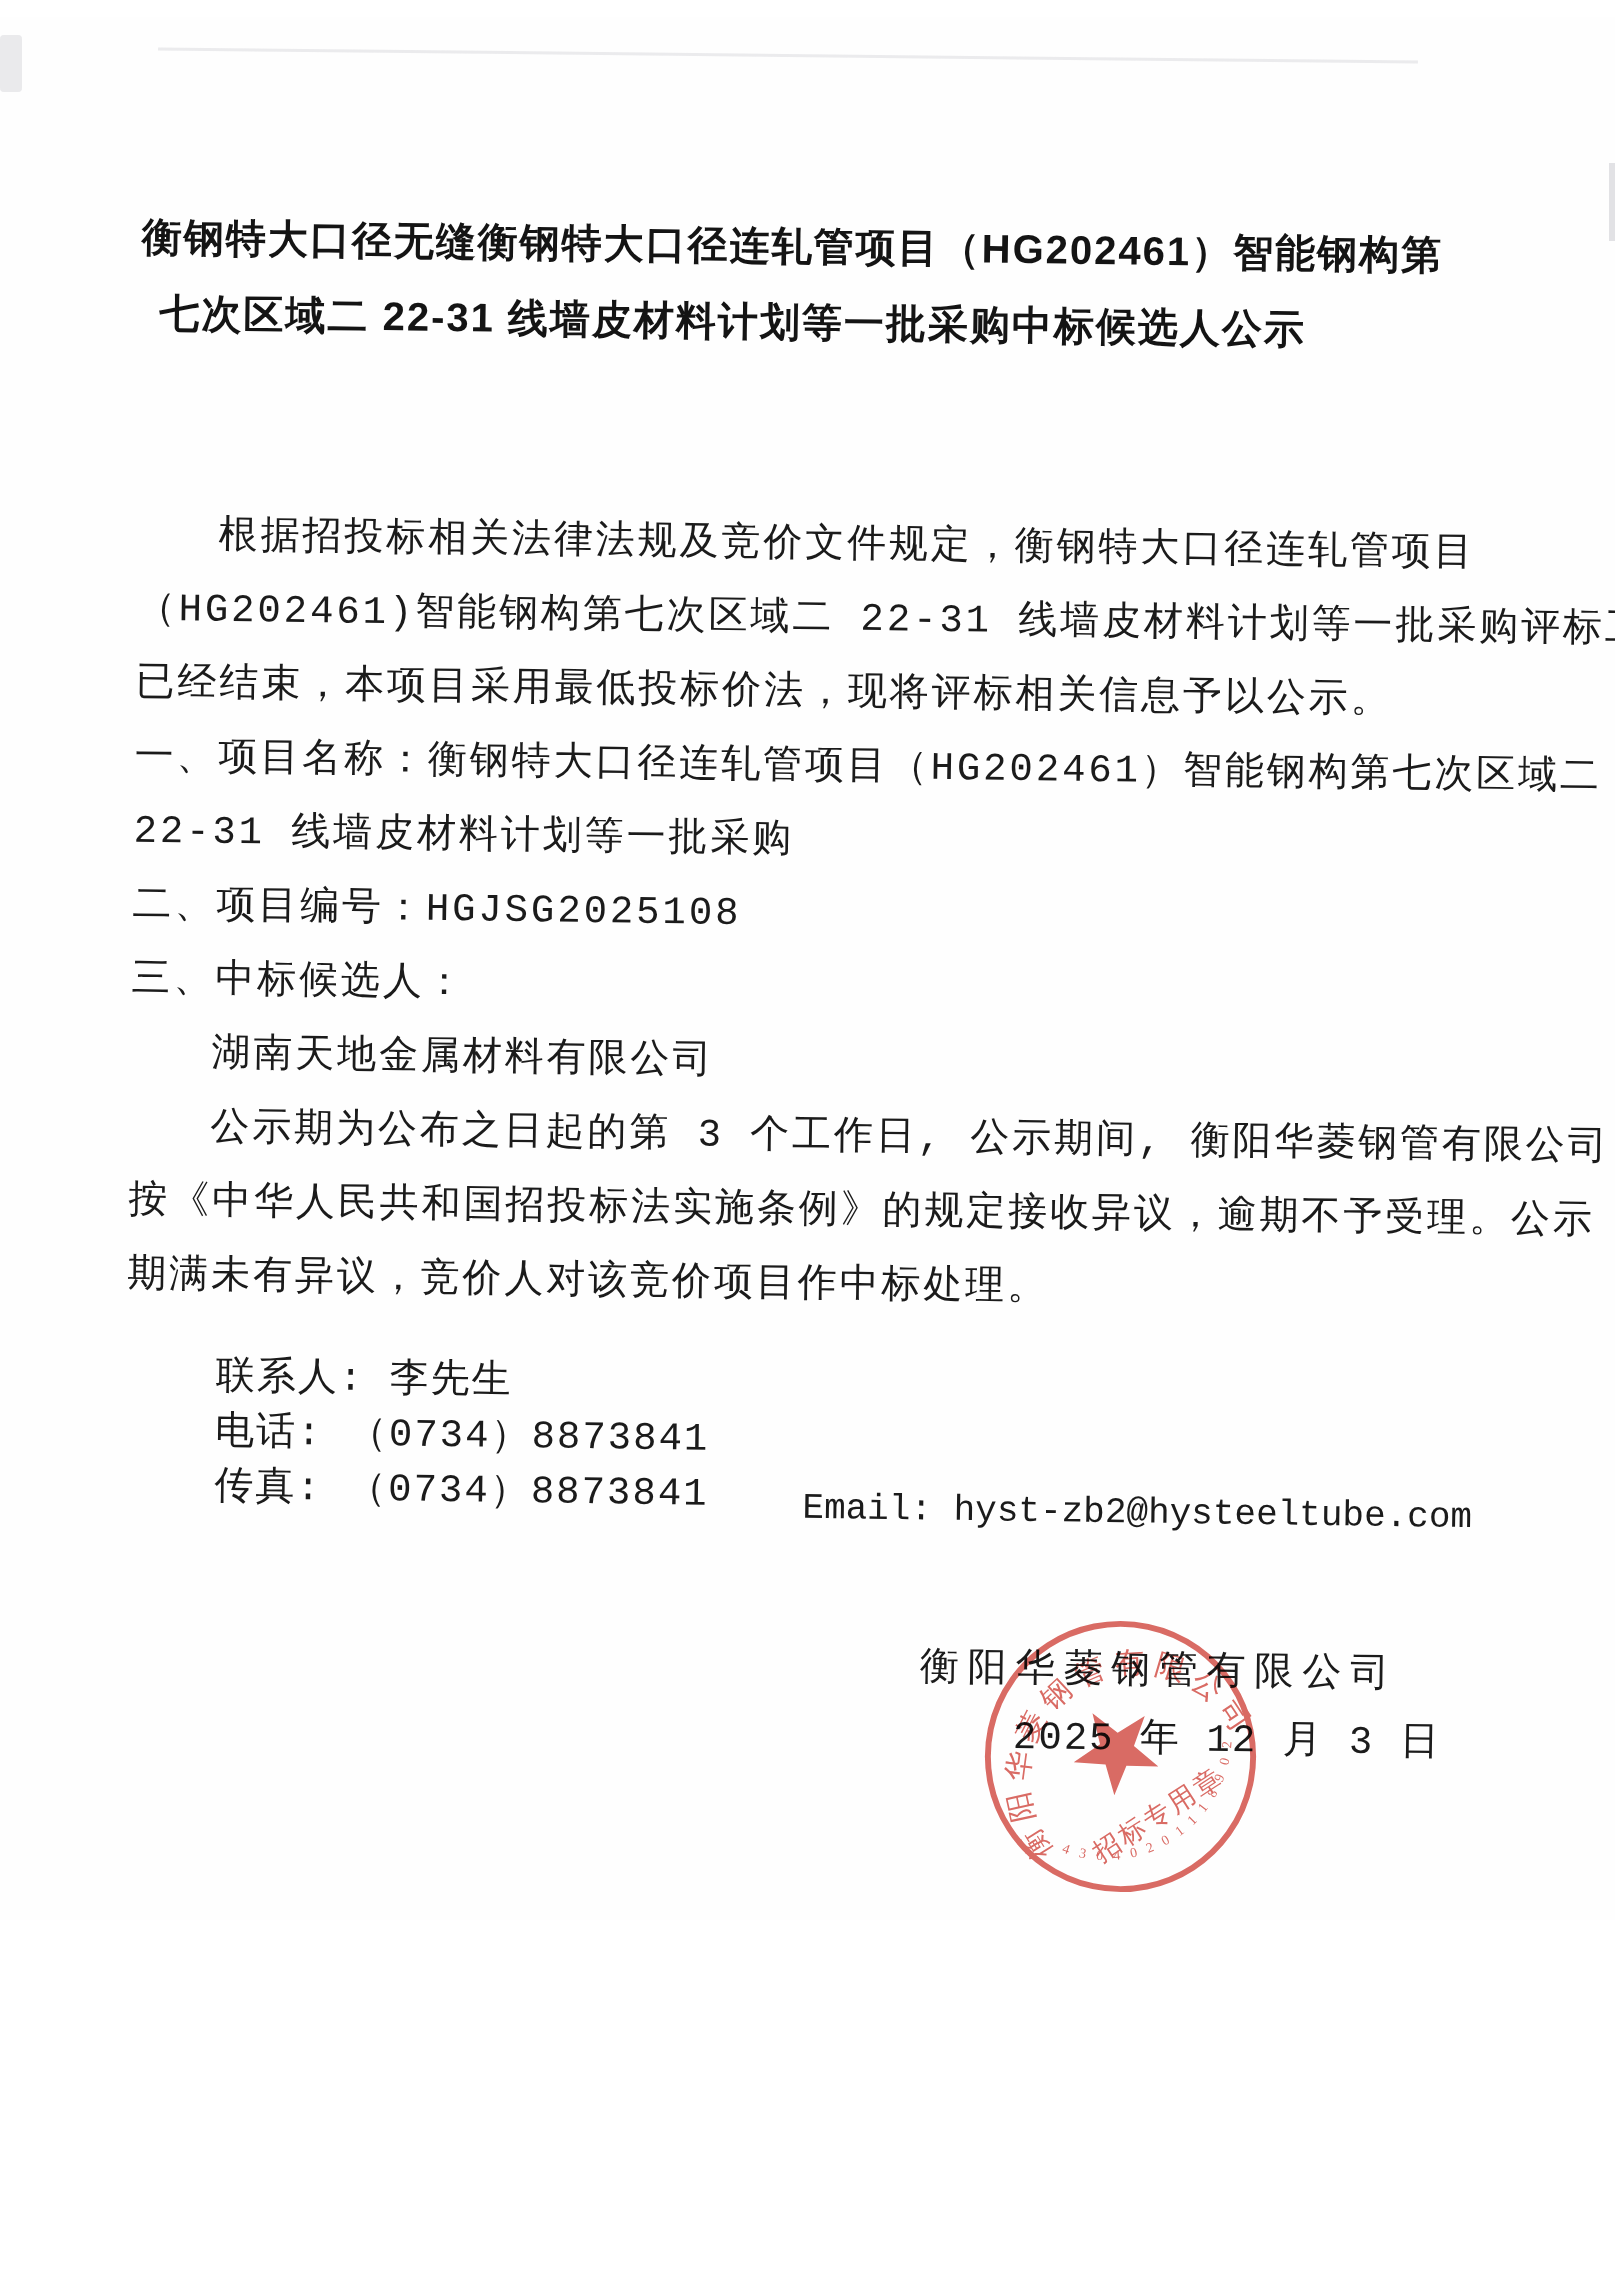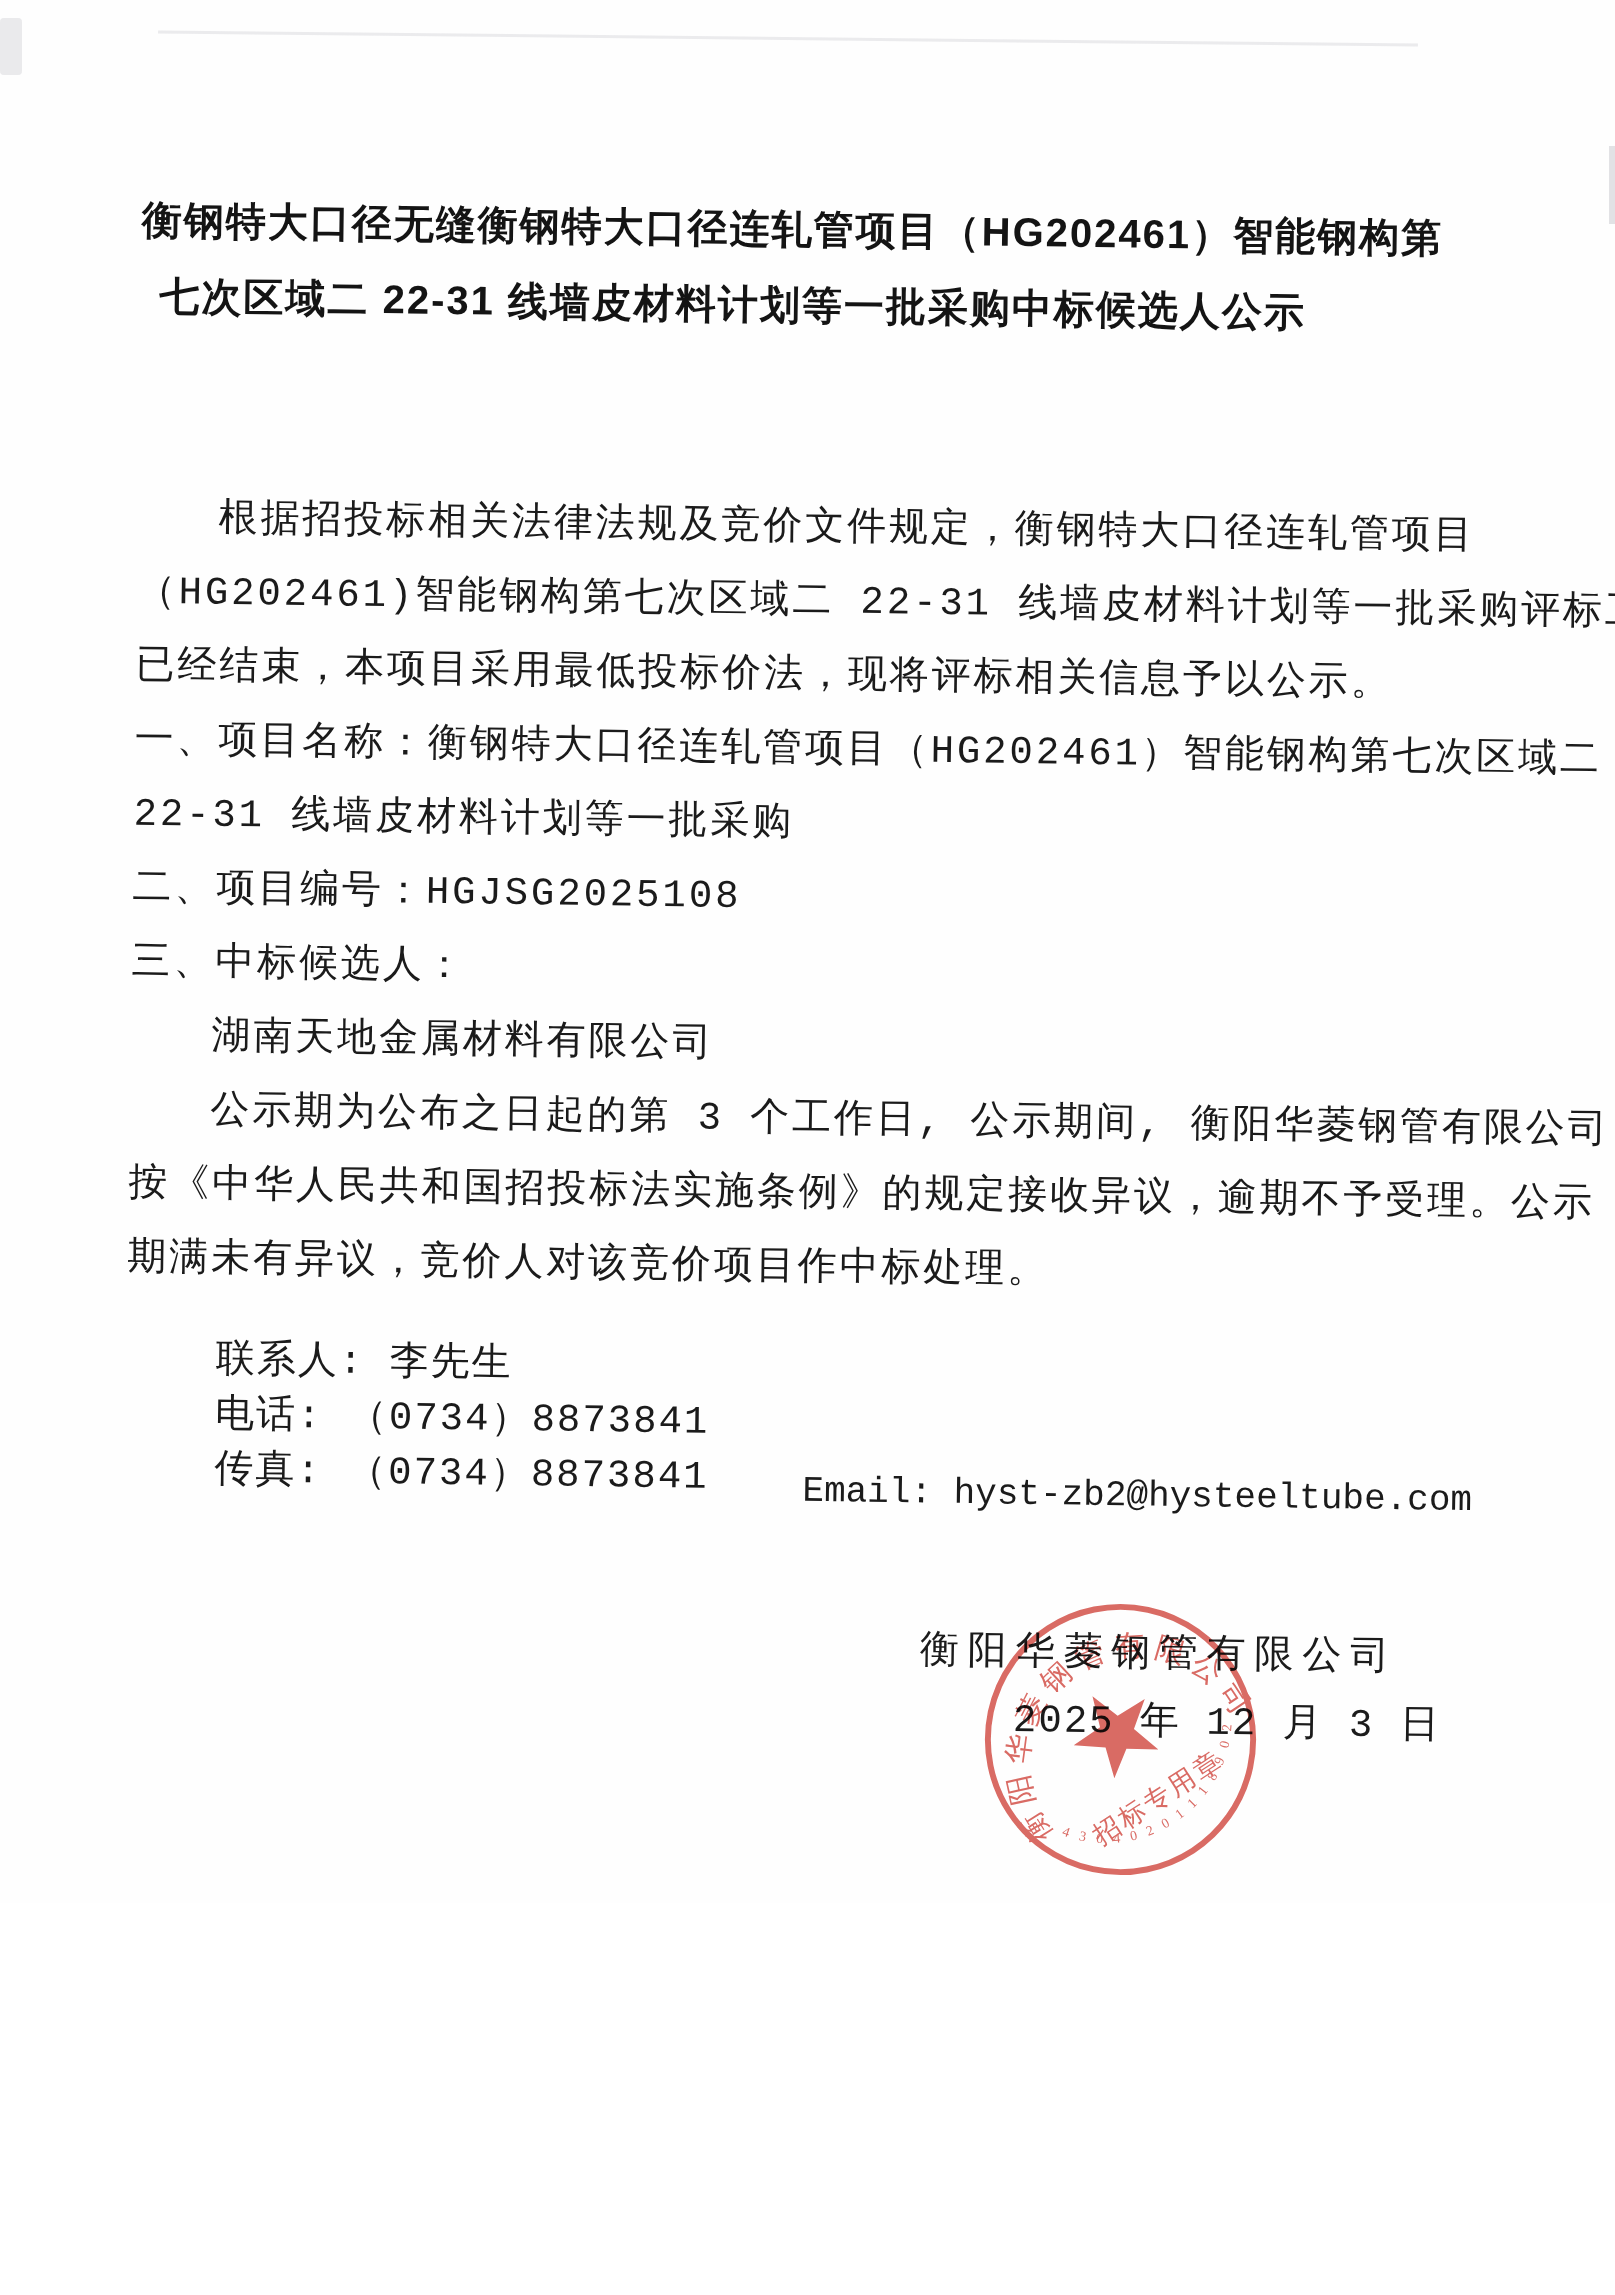--- a/index.html
+++ b/index.html
@@ -3,20 +3,21 @@
 <meta charset="utf-8">
 <style>
   html,body { margin:0; padding:0; background:#ffffff; }
   .page {
     position:relative;
     width:1616px; height:1903px;
     background:#fefefe;
     overflow:hidden;
     font-family:"Liberation Mono", serif;
     color:#1b1b1b;
+    margin-top:17px;
   }
   
   .content {
     position:absolute; left:130px; top:0;
     width:1343px; height:2296px;
     transform:rotate(0.8deg);
     transform-origin:50% 1073px;
   }
   .title {
     width:1184px;

